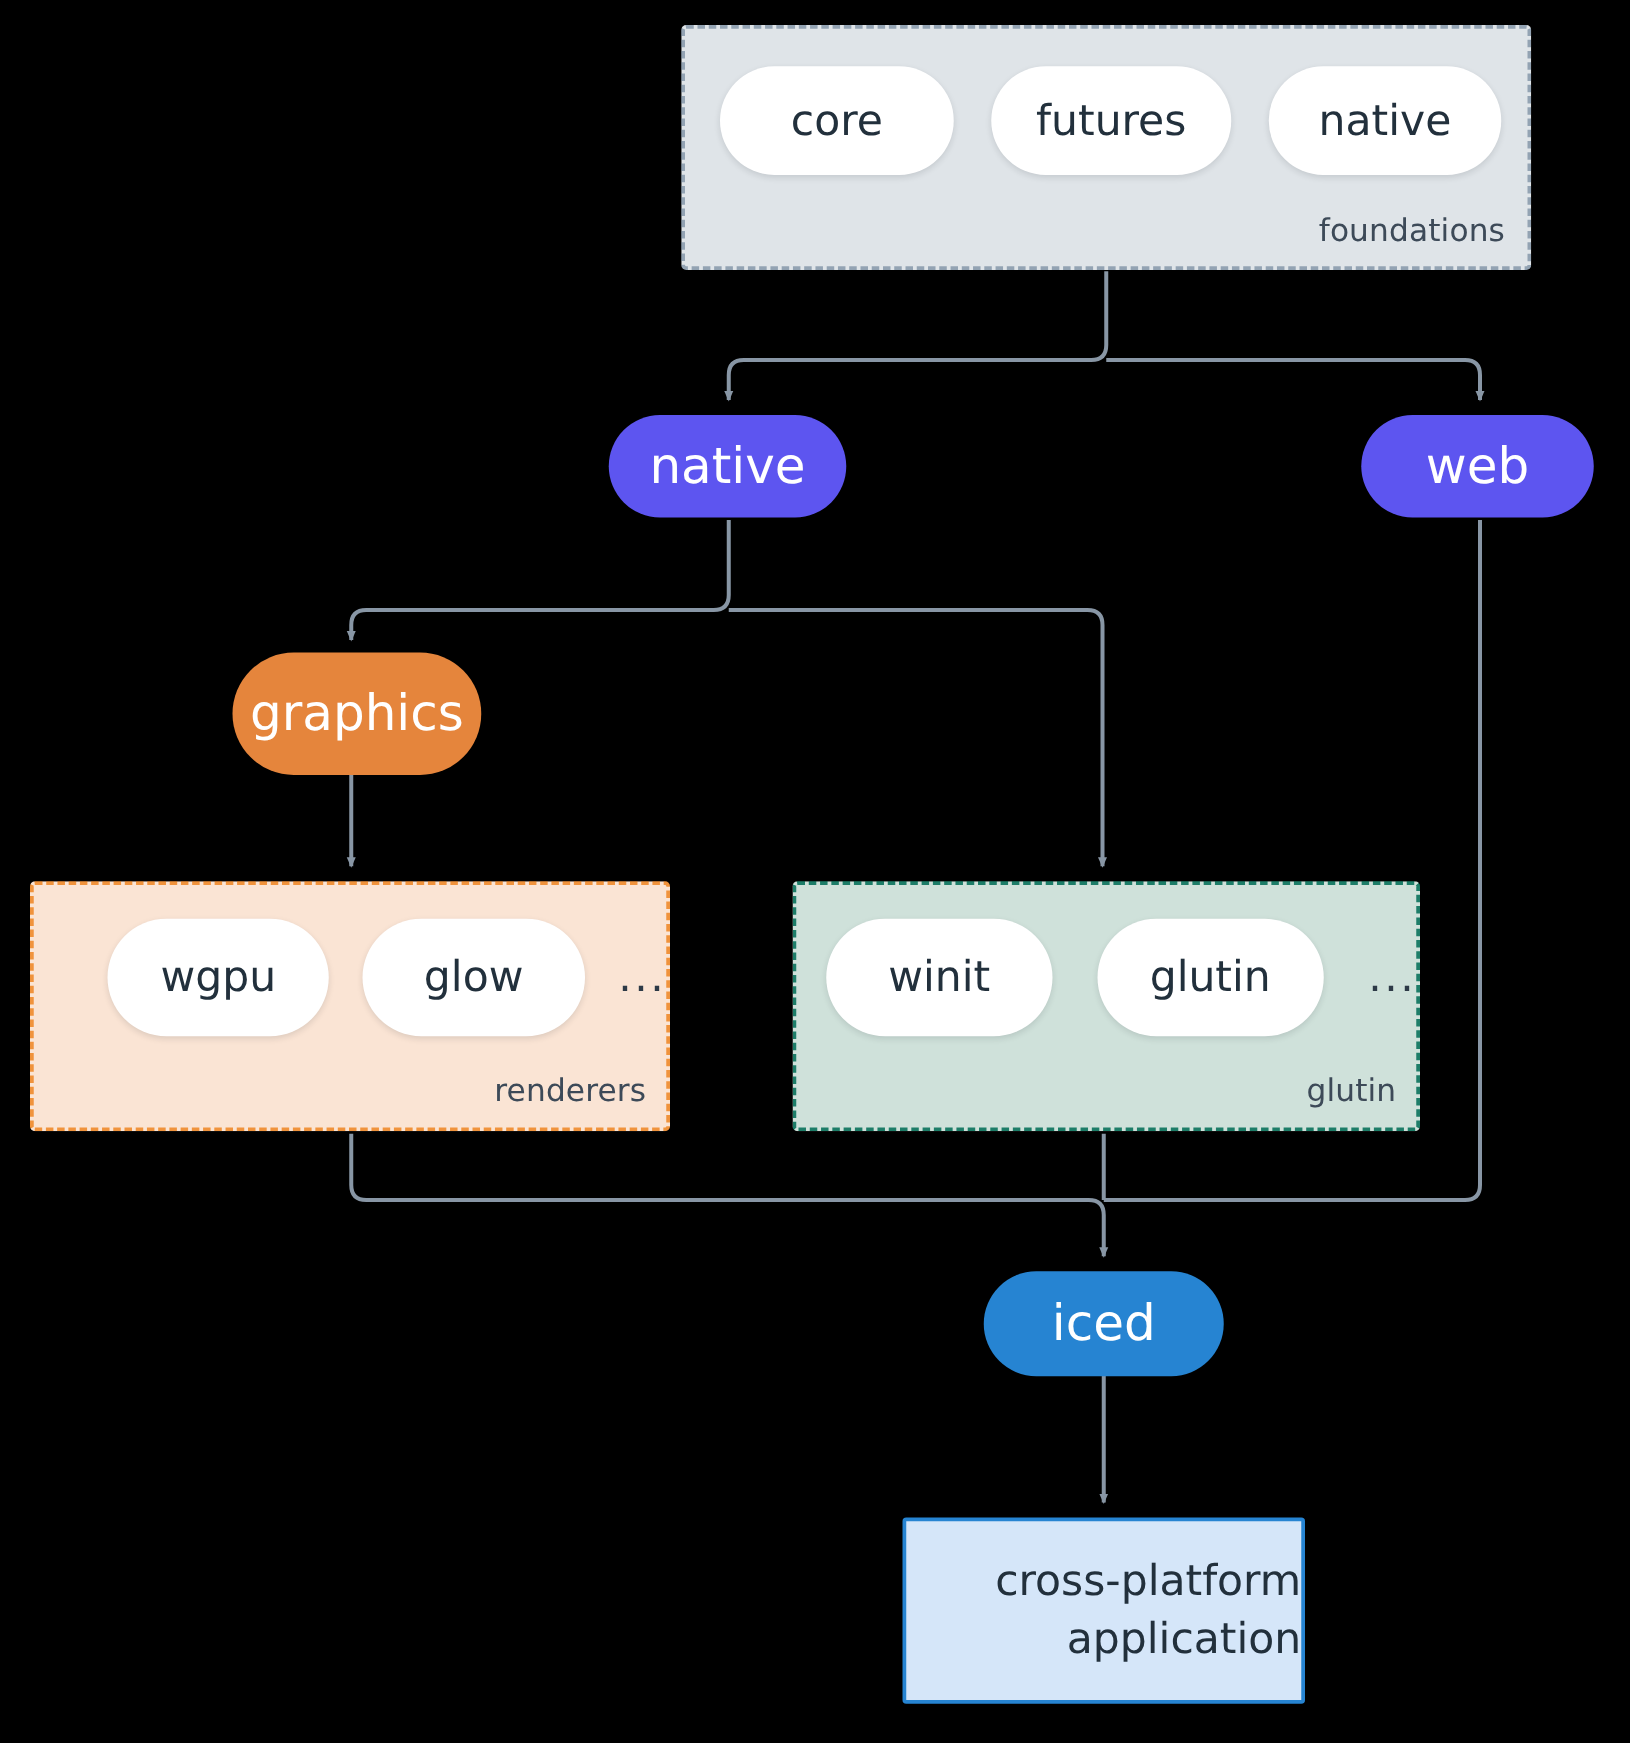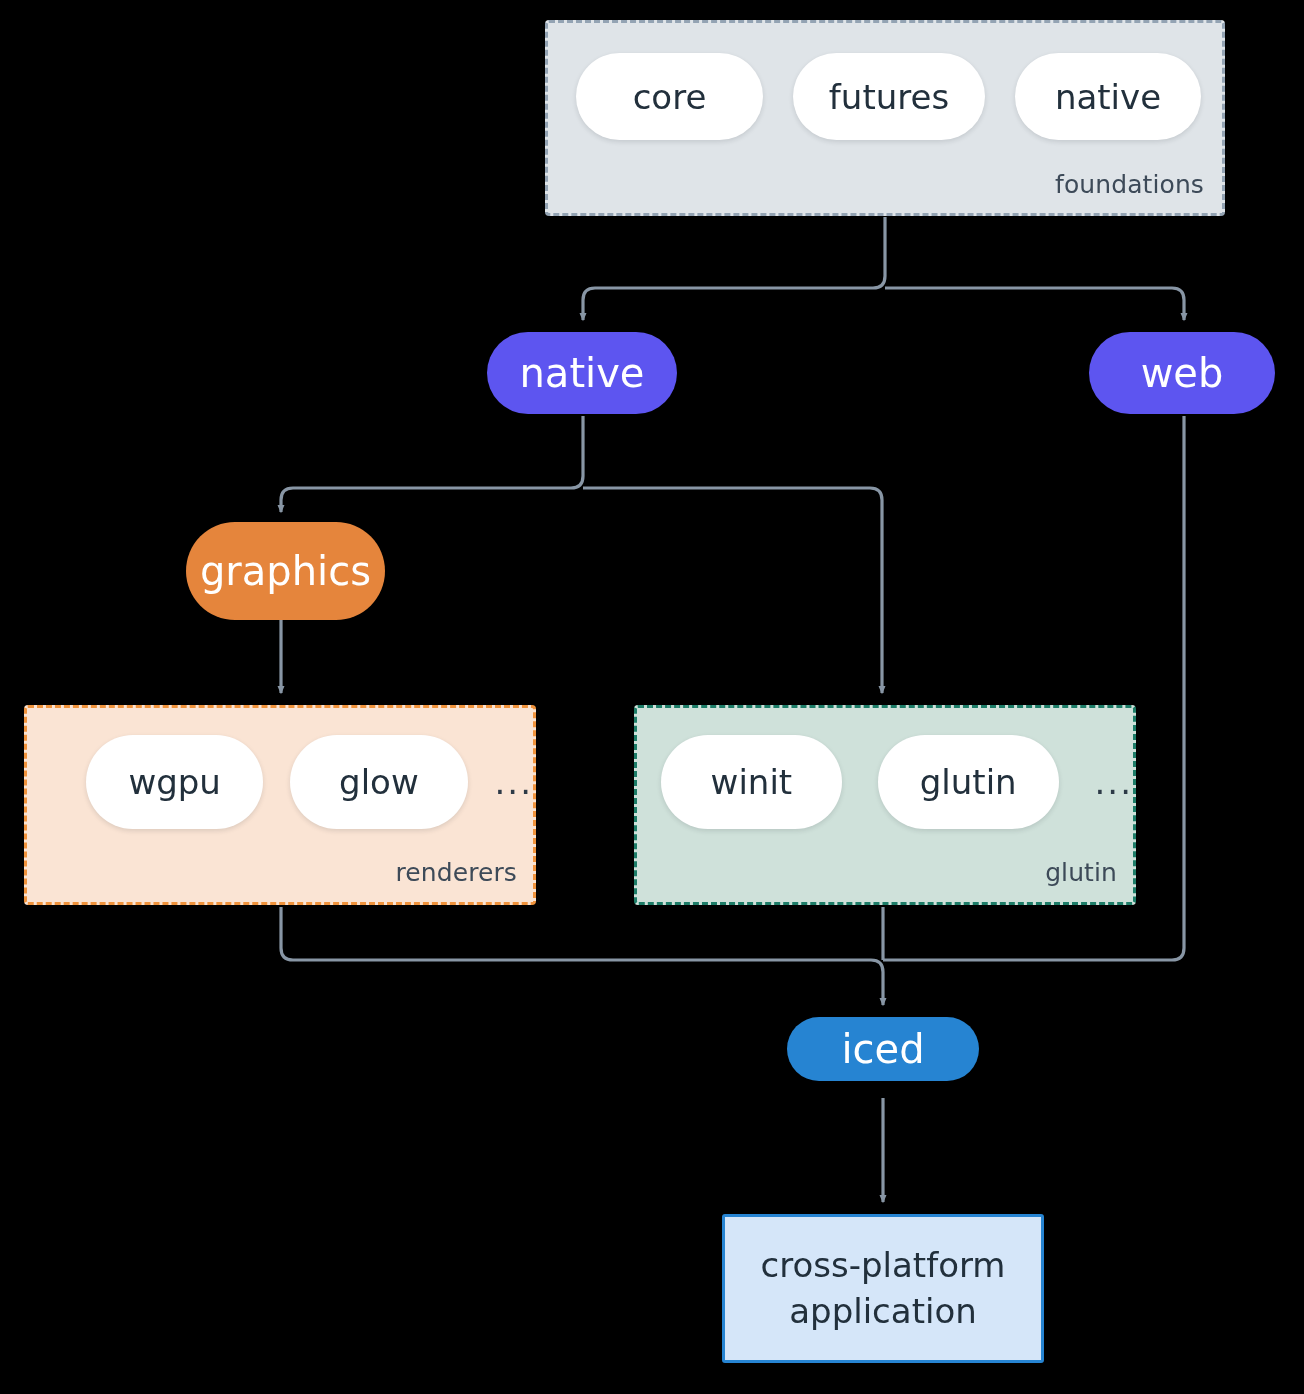--- a/index.html
+++ b/index.html
@@ -120,21 +120,21 @@
   }
   #group-shells .group-pills {
     padding-left: 24px; padding-top: 27px; gap: 36px;
   }
   #group-shells .leaf-pill { height: 94px; width: 190px; }
   #label-shells { right: 16px; bottom: 15px; }
 
   #node-native { left: 487px; top: 332px; width: 190px; height: 82px; }
   #node-web    { left: 1089px; top: 332px; width: 186px; height: 82px; }
   #node-graphics { left: 186px; top: 522px; width: 199px; height: 98px; }
-  #node-iced   { left: 787px; top: 1017px; width: 192px; height: 64px; }
+  #node-iced   { left: 787px; top: 1017px; width: 192px; height: 84px; }
   #node-application { left: 722px; top: 1214px; width: 322px; height: 149px; }
 </style>
 </head>
 <body>
 
 <div id="diagram-root">
 
   <svg id="edges-layer" viewBox="0 0 1304 1394" width="1304" height="1394">
     <defs>
       <marker id="arrowhead" markerWidth="10" markerHeight="10" refX="7.2" refY="4" orient="auto" markerUnits="userSpaceOnUse">
@@ -187,18 +187,18 @@
     <div class="group-pills">
       <div class="leaf-pill">winit</div>
       <div class="leaf-pill">glutin</div>
       <div class="ellipsis">...</div>
     </div>
     <div class="group-label" id="label-shells">glutin</div>
   </div>
 
   <div class="node-pill" id="node-iced" style="background:#2684d2;">iced</div>
 
-  <div class="node-rect" id="node-application" style="background:#d5e6f9; border:3px solid #2684d2;">
+  <div class="node-rect" id="node-application" style="background:#d5e6f9; border:3px solid #2684d2;align-items:flex-end;">
     <div>cross-platform</div>
     <div>application</div>
   </div>
 
 </div>
 
 </body></html>

